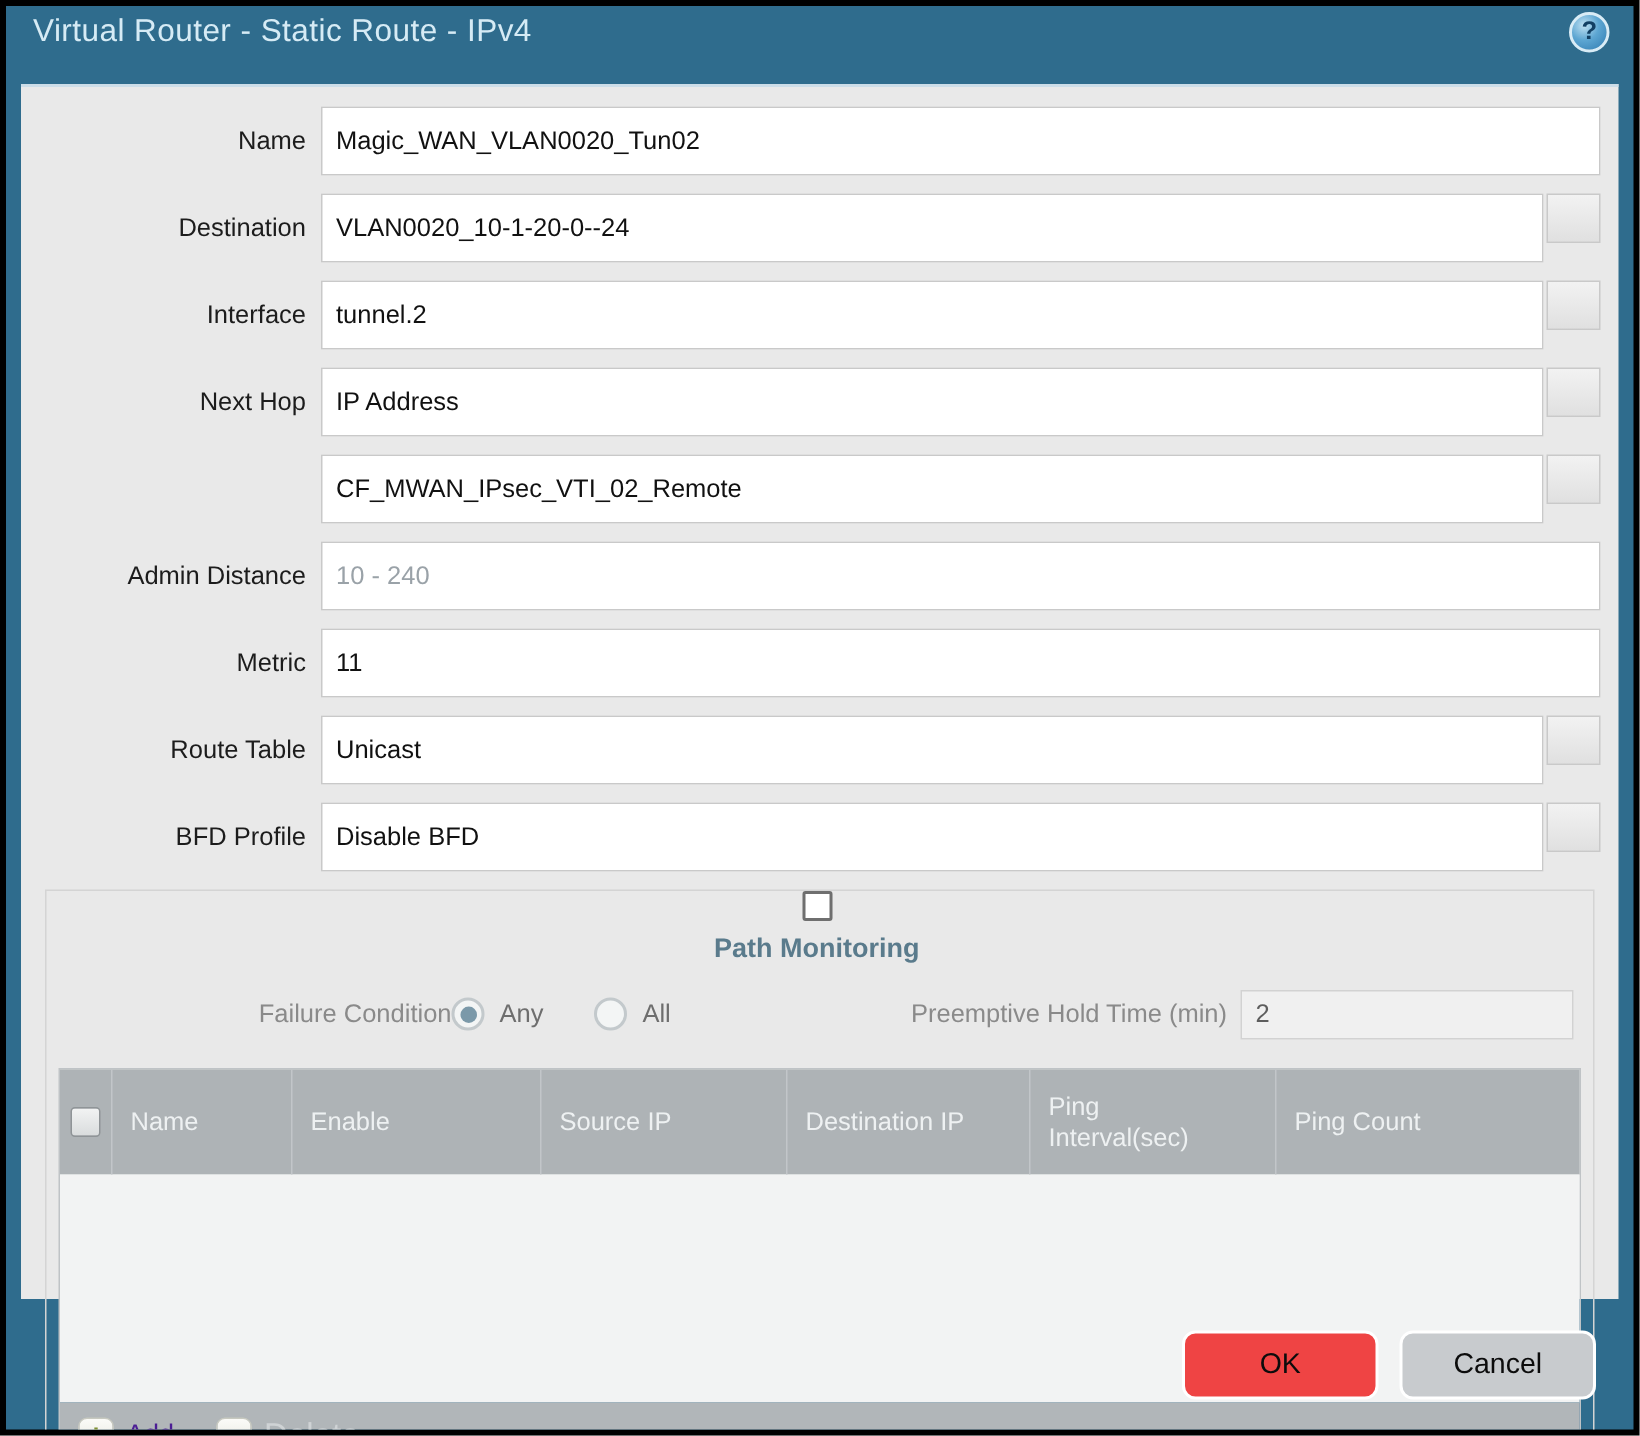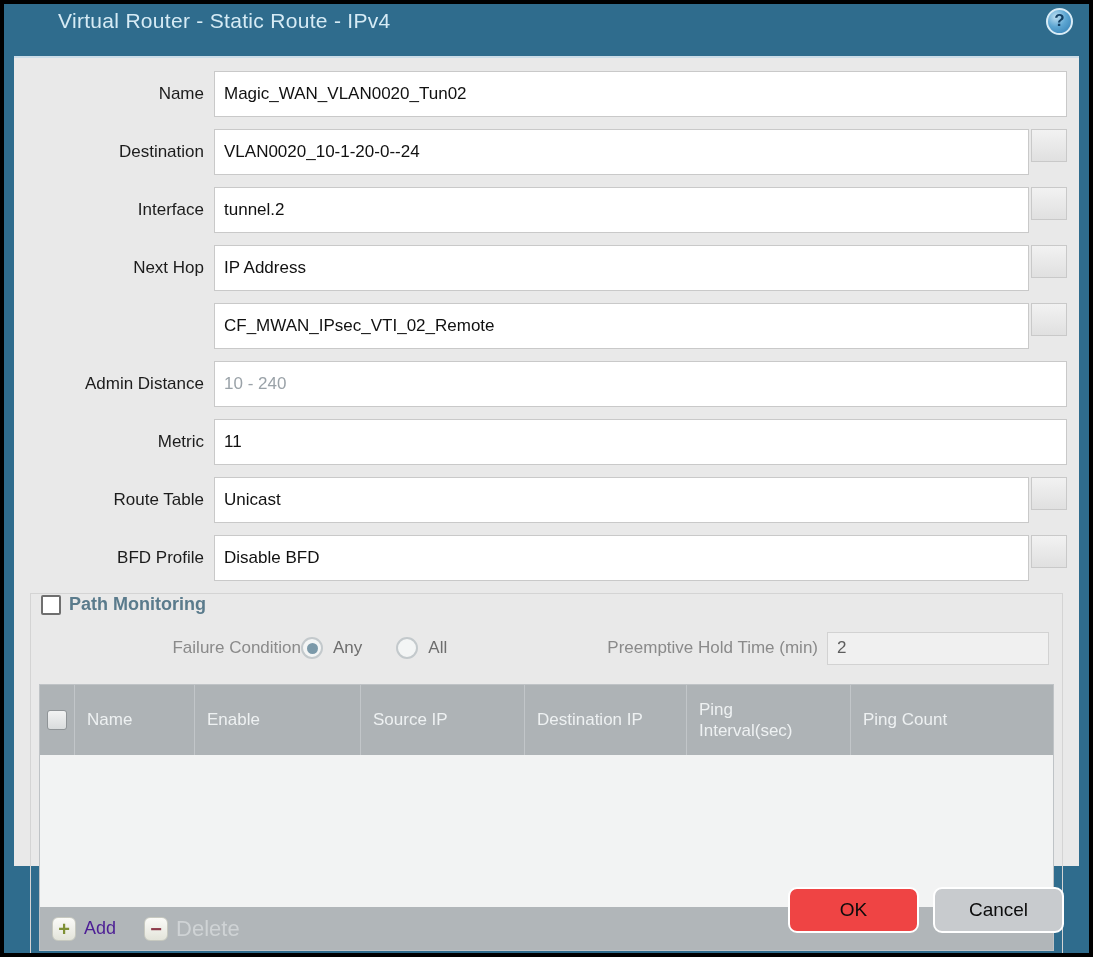--- a/index.html
+++ b/index.html
@@ -12,21 +12,20 @@
   .dialog {
     position:absolute; inset:4px;
     background:#2f6c8d;
     overflow:hidden;
   }
   
   .titlebar {
     height:52px;
     display:flex; align-items:center;
     padding:0 16px 18px 18px;
-    margin-left:36px;
   }
   .titlebar .title {
     color:#d6ebf5; font-size:21px; letter-spacing:0.3px;
   }
   .help-btn {
     margin-left:auto;
     width:27px; height:27px; border-radius:50%;
     background:radial-gradient(circle at 35% 30%, #bfe0f2 0%, #5da6d2 45%, #2f7bb1 100%);
     border:2px solid #d9ecf6;
     display:flex; align-items:center; justify-content:center;
@@ -73,21 +72,21 @@
     border-top-color:#6d8898;
   }
   
   .pm-fieldset {
     margin:6px 16px 0 16px;
     border:1px solid #d4d4d4;
     padding:0 8px 14px 8px;
   }
   .pm-legend {
     display:flex; align-items:center; gap:8px;
-    margin-left:-2px; padding:0 6px 0 4px;
+    margin-left:-2px; padding:0 6px 0 4px;flex-direction:column;
   }
   .pm-checkbox {
     width:20px; height:20px;
     background:#fff; border:2px solid #6f6f6f; border-radius:2px;
     cursor:pointer;
   }
   .pm-title {
     font-size:18px; font-weight:bold; color:#5a7b8c;
     white-space:nowrap;
   }

